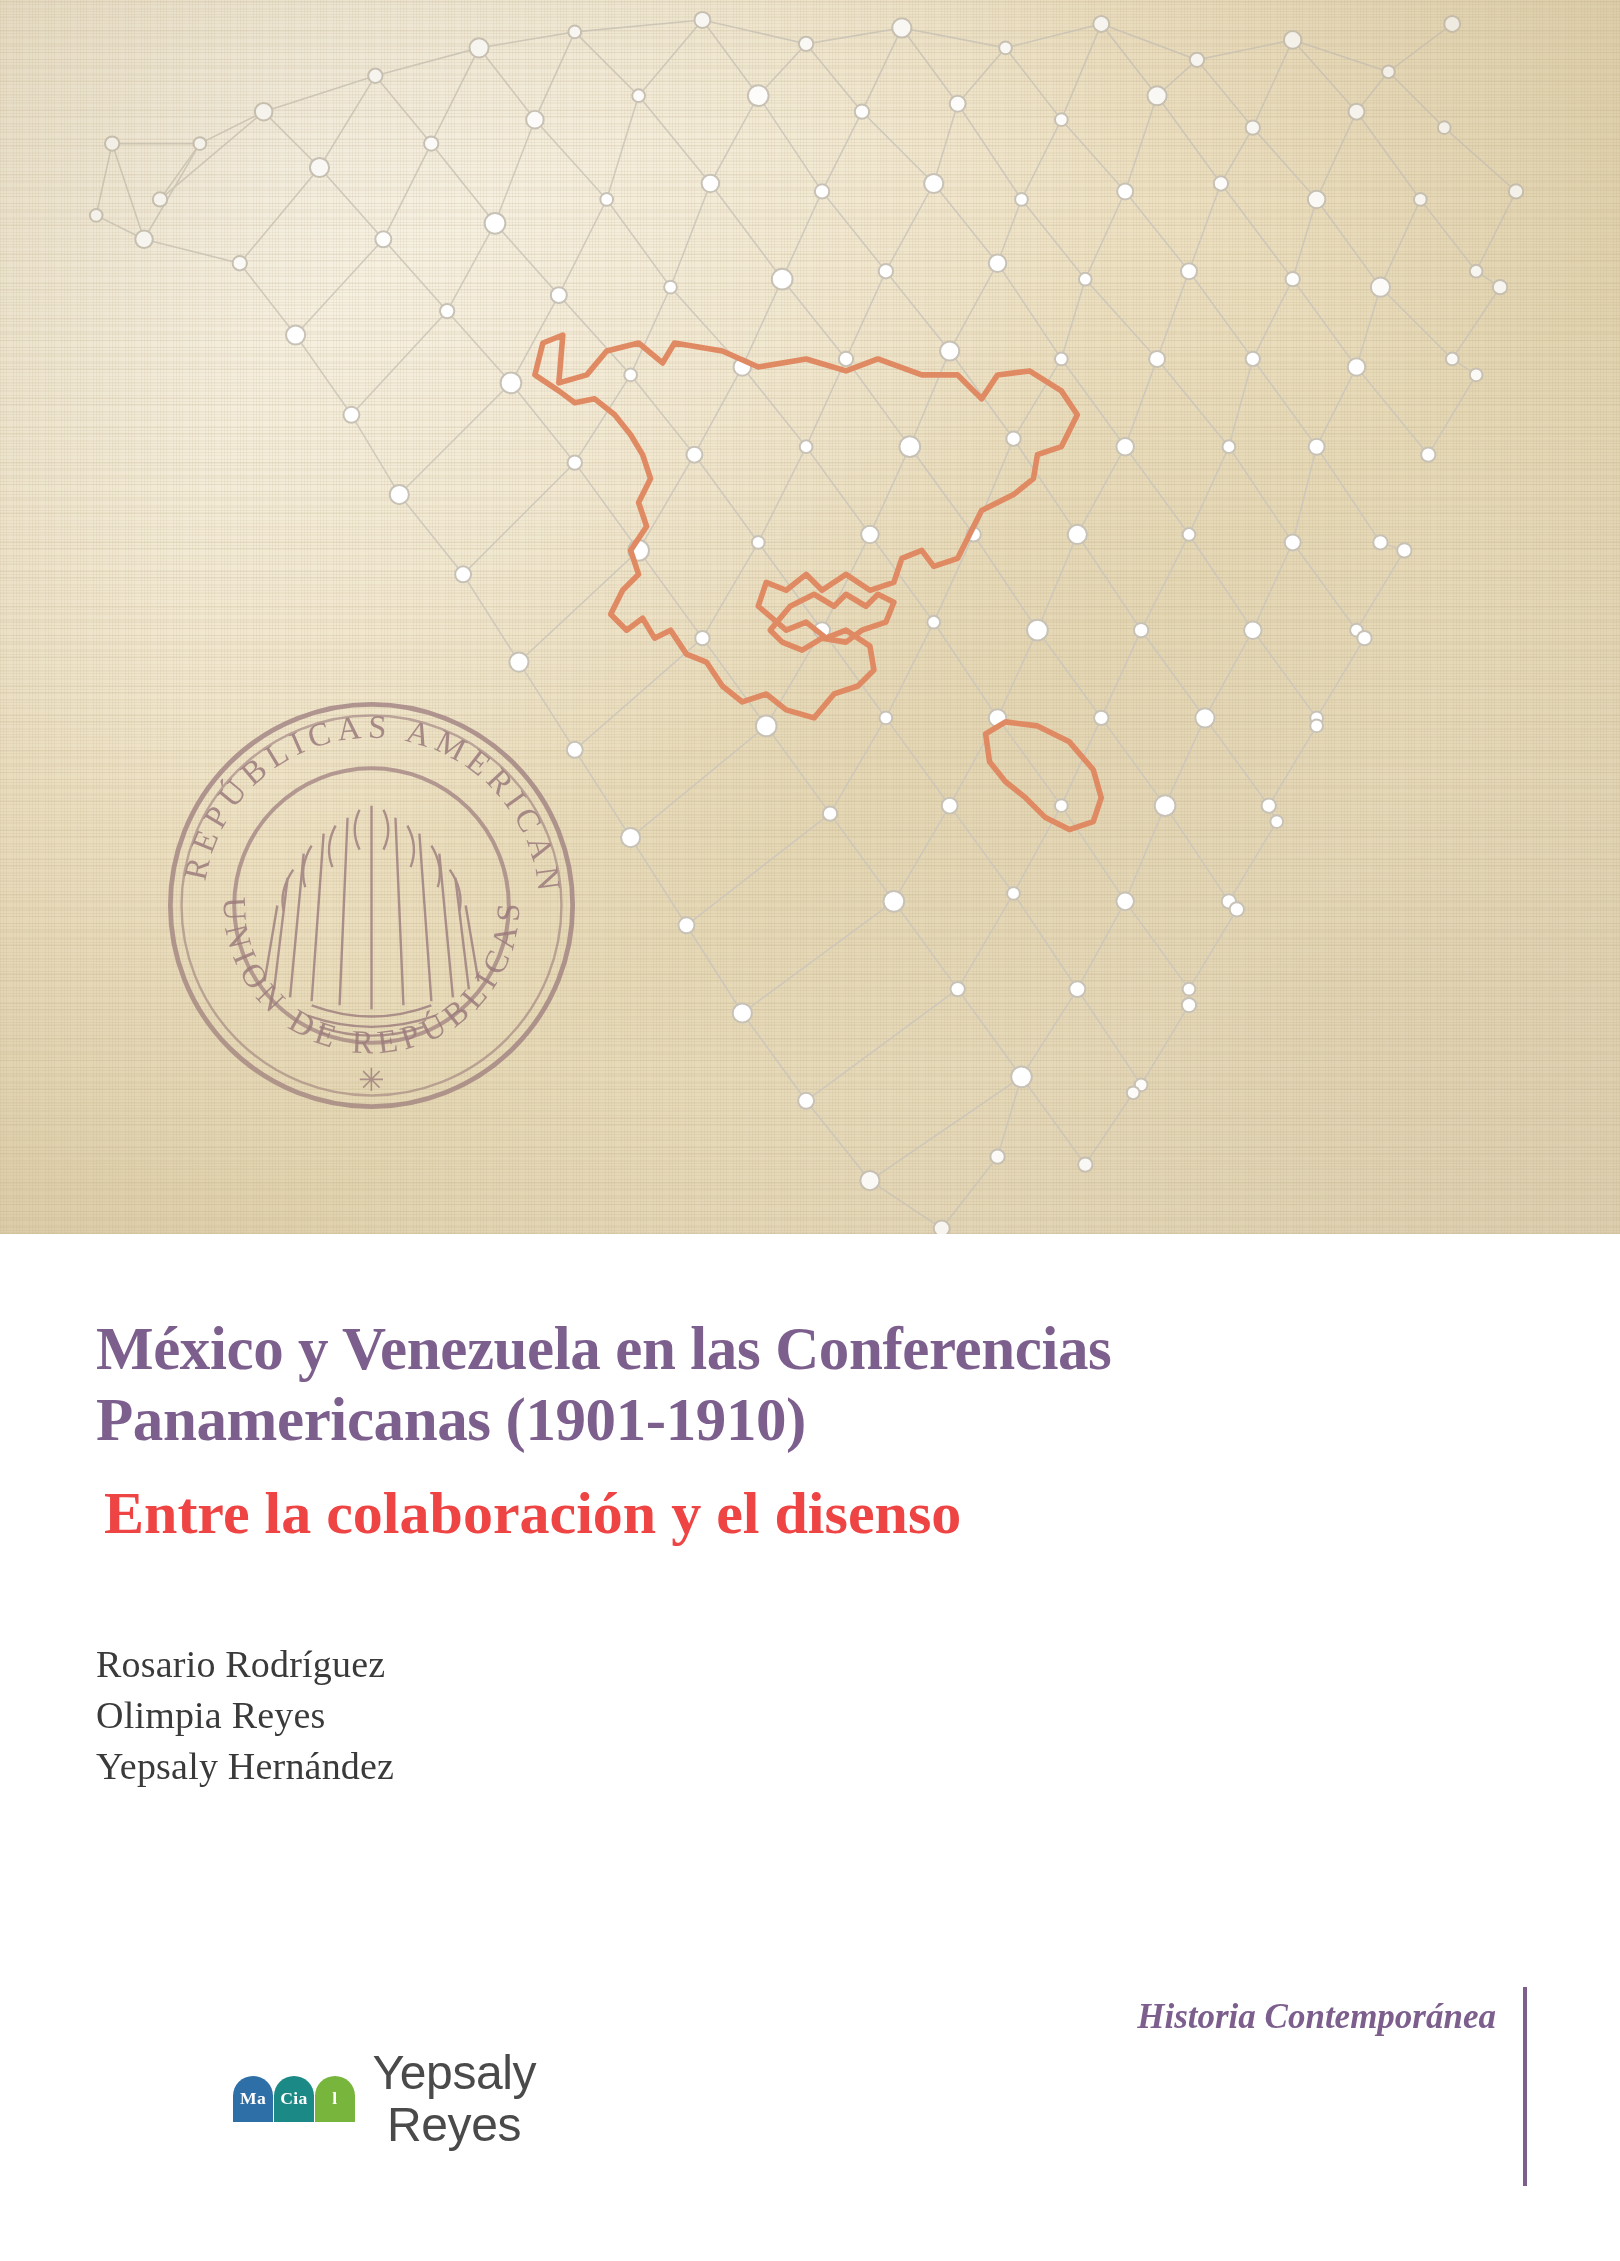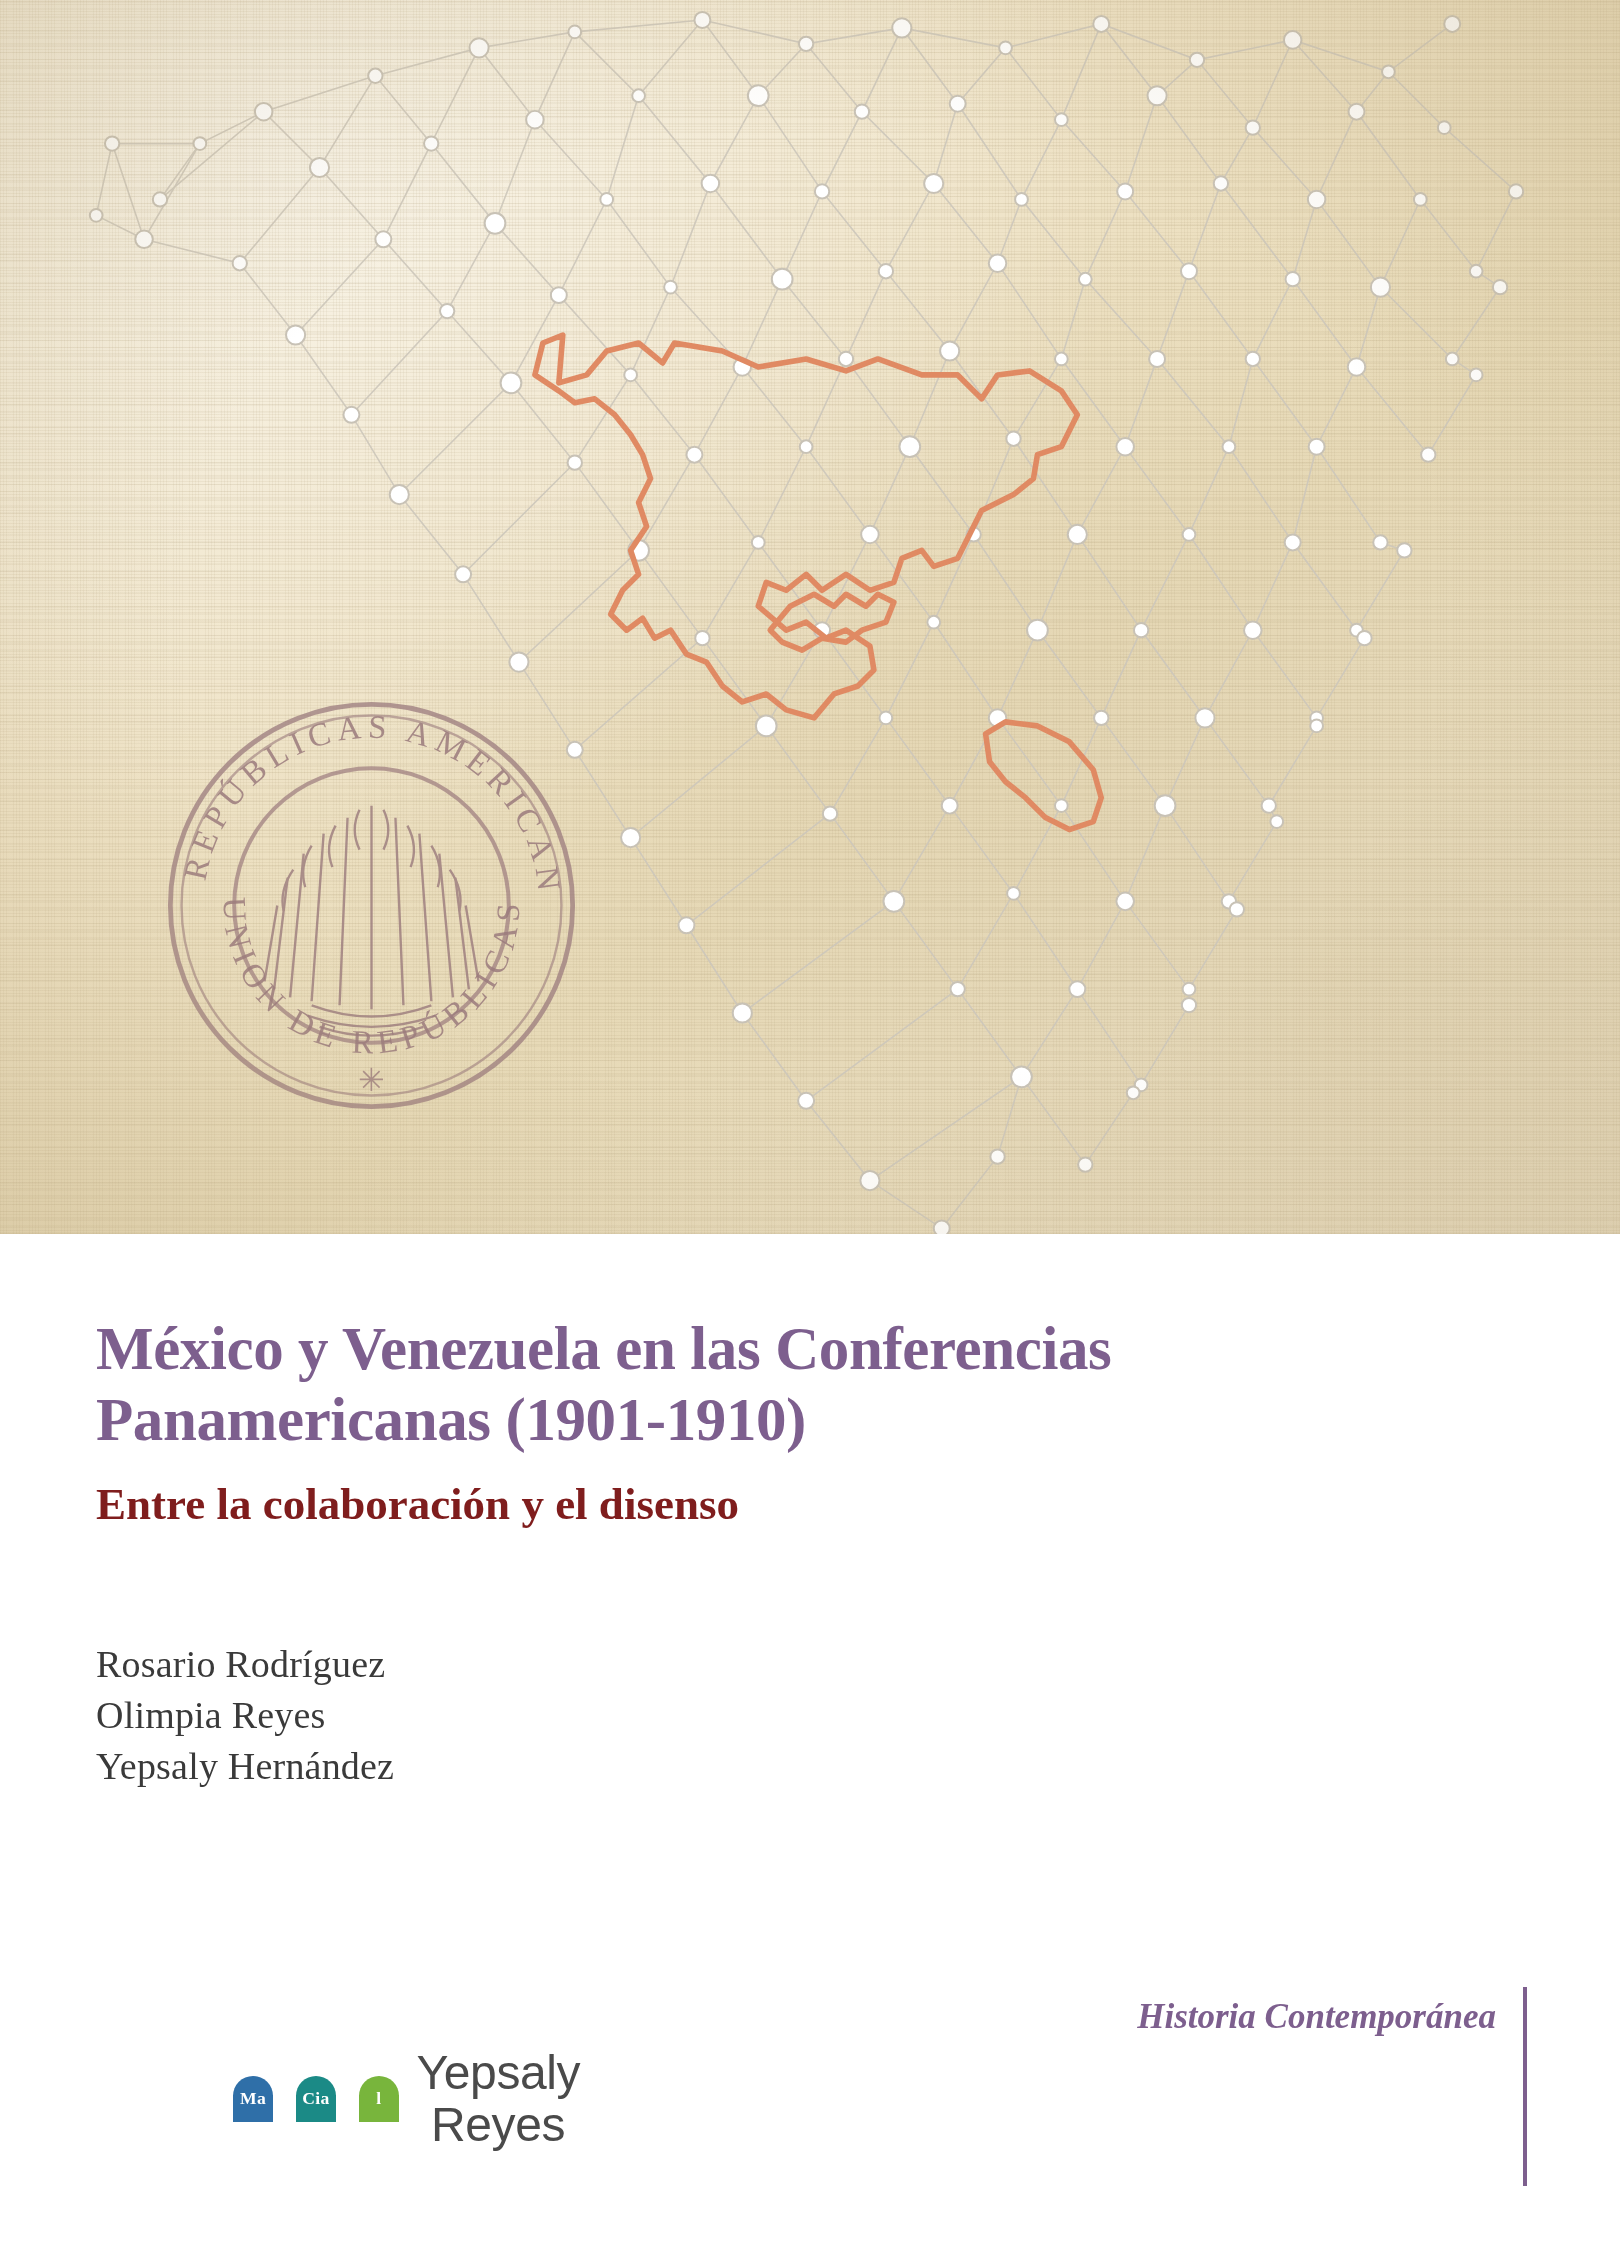--- a/index.html
+++ b/index.html
@@ -75,24 +75,24 @@
     font-weight: bold;
     font-size: 61px;
     line-height: 1.16;
     color: #7d5f8e;
     letter-spacing: -0.4px;
     margin: 0;
   }
   .subtitle {
     font-family: "Liberation Serif", serif;
     font-weight: bold;
-    font-size: 45px;
+    font-size: 60px;
     line-height: 1.2;
-    color: #7f1d1d;
-    margin: 21px 0 0 0;
+    color: #ef4444;
+    margin: 21px 0 0 8px;
   }
 
   .authors {
     position: absolute;
     left: 96px;
     top: 405px;
     width: 1037px;
   }
   .author {
     font-family: "Liberation Serif", serif;
@@ -107,21 +107,21 @@
     position: absolute;
     left: 233px;
     top: 2047px;
     display: flex;
     align-items: center;
     gap: 17.6px;
   }
   .pub-marks {
     display: flex;
     align-items: center;
-    gap: 23px;
+    gap: 1px;
   }
   .pub-mark {
     width: 40px;
     height: 46px;
     position: relative;
     border-radius: 2.4px;
   }
   .pub-mark .dome {
     position: absolute;
     left: 0; right: 0; top: 0;

